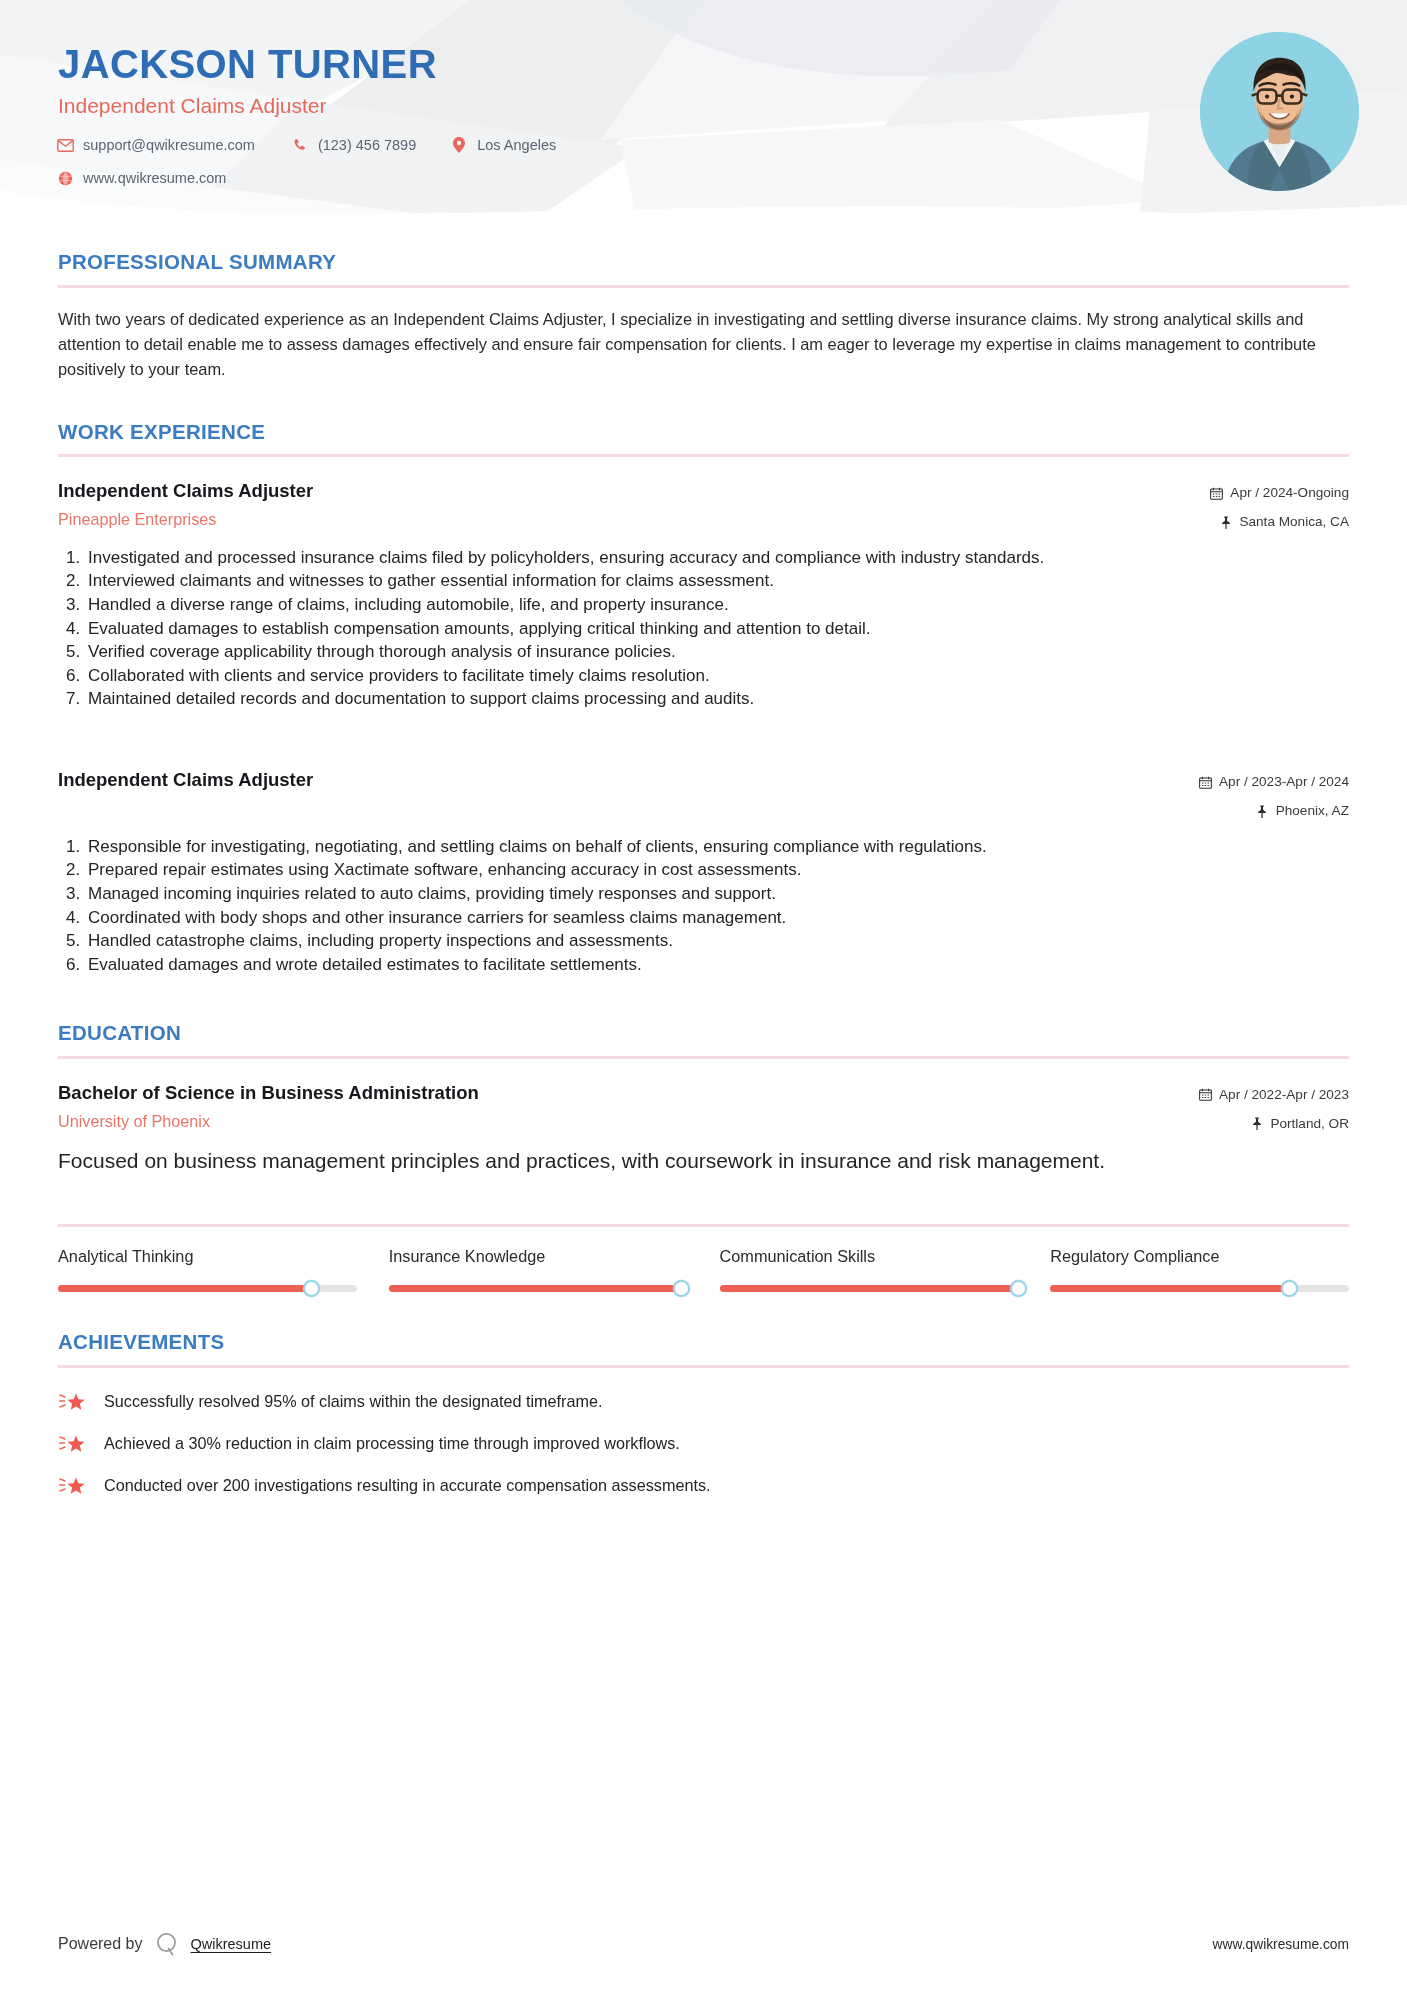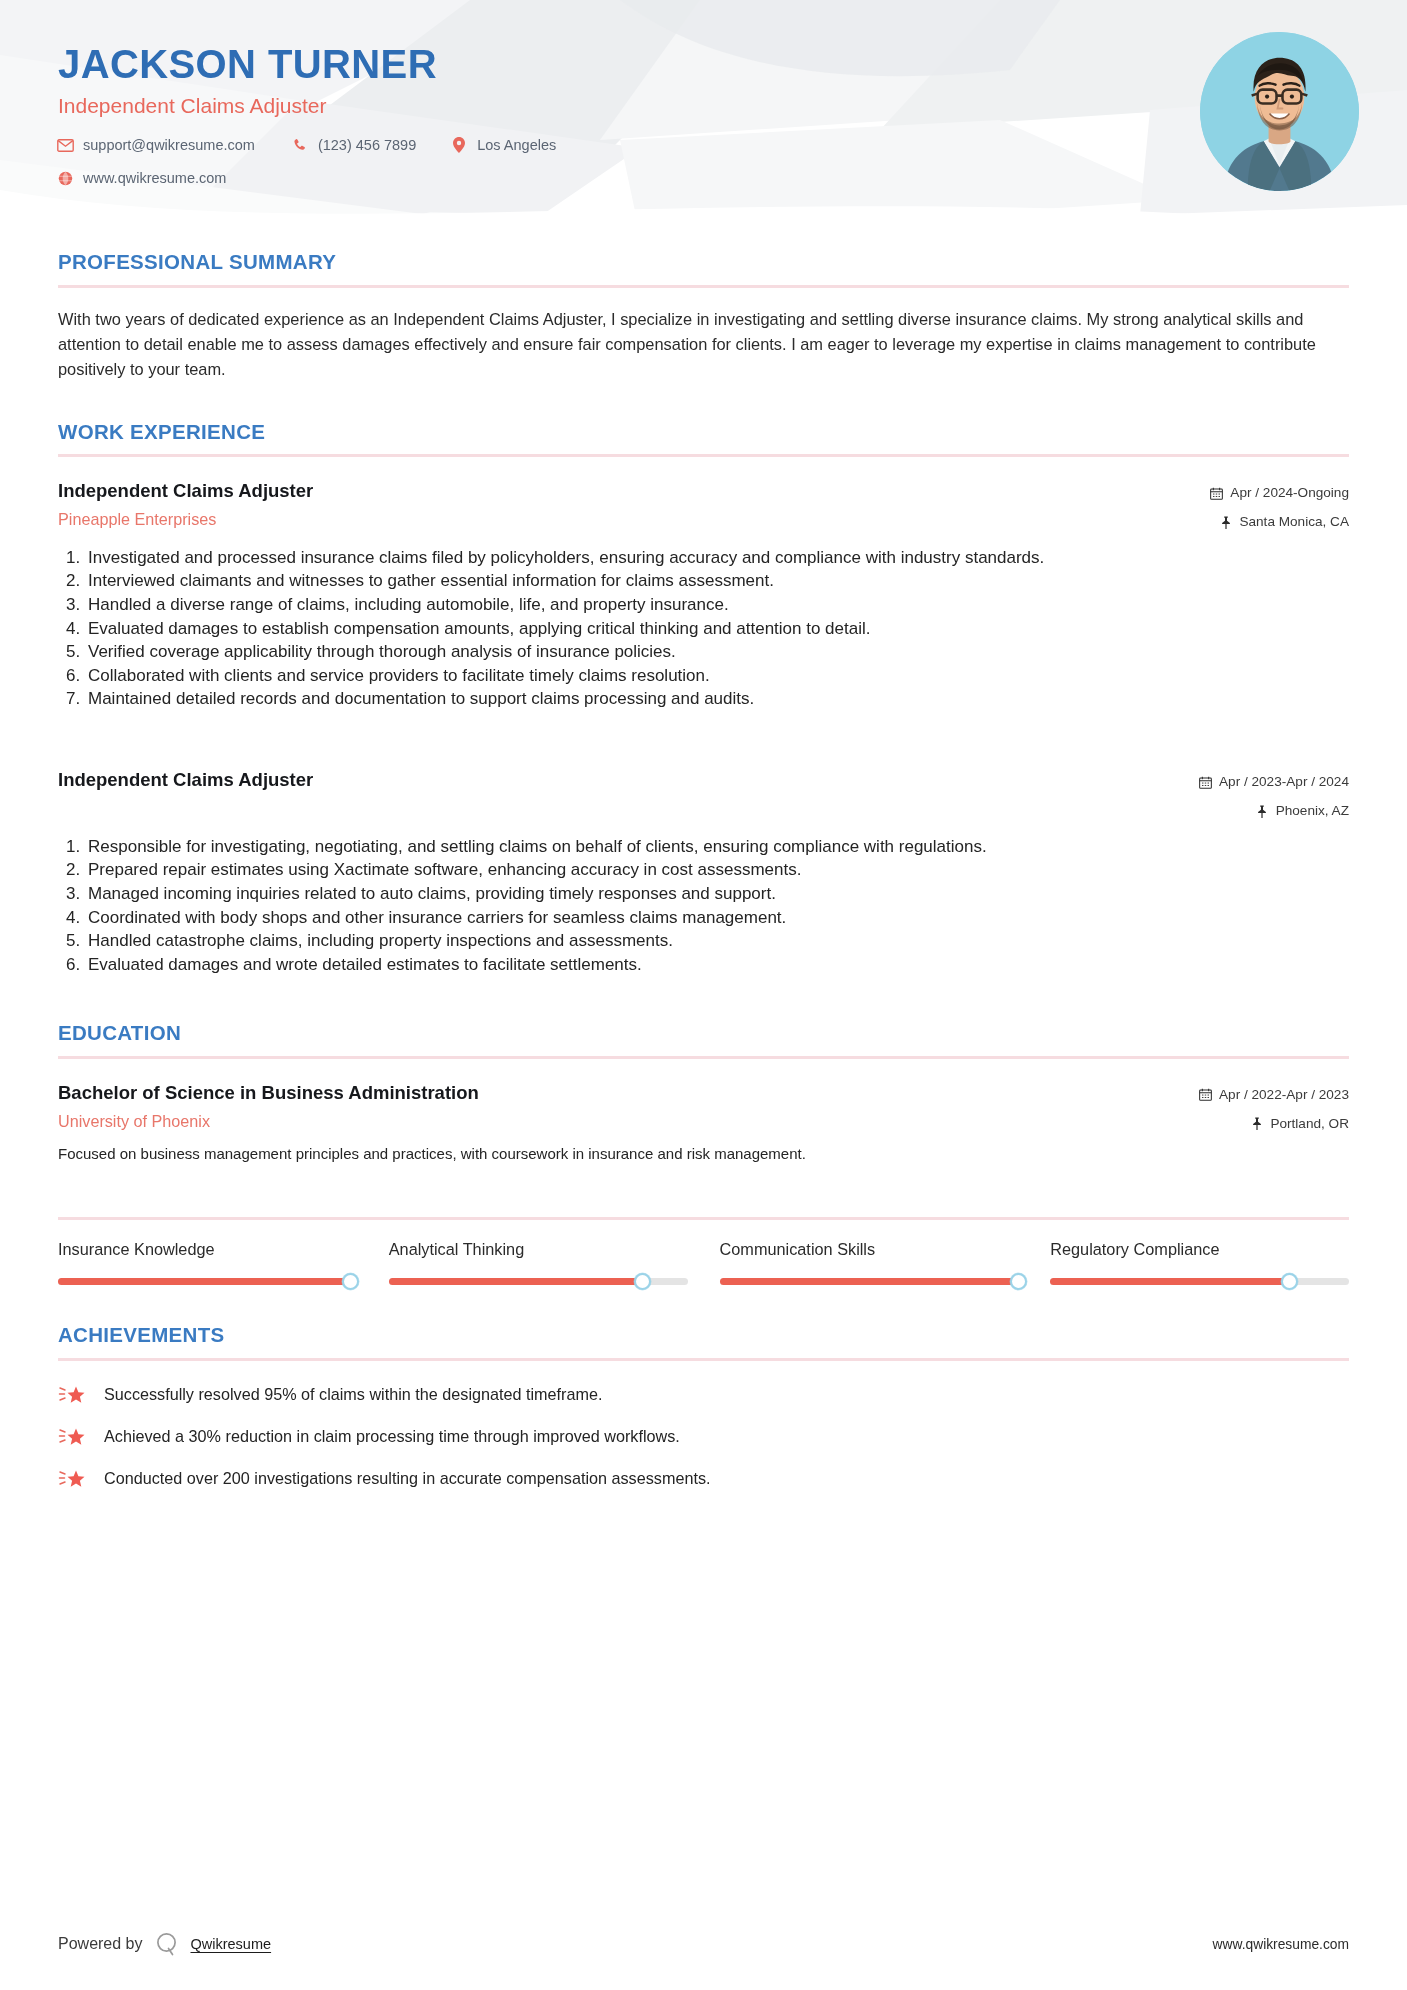--- a/index.html
+++ b/index.html
@@ -191,22 +191,22 @@
     content: counter(bl) ".";
     position: absolute;
     left: 8px;
     top: 0;
     width: 20px;
     text-align: left;
     color: #242424;
   }
 
   .edu-desc {
-    margin-top: 7px;
-    font-size: 15px;
+    margin-top: 14px;
+    font-size: 21px;
     line-height: 23px;
     color: #242424;
   }
 
   
   .skills-grid {
     display: flex;
     gap: 0;
     margin-top: 20px;
   }
@@ -566,31 +566,31 @@
       </div>
     </div>
 
     <div class="sp-40"></div>
 
     <div class="section">
       <div class="sec-rule"></div>
 
       <div class="skills-grid">
         <div class="skill">
+          <div class="skill-name">Analytical Thinking</div>
+          <div class="skill-bar">
+            <div class="skill-fill" style="width: 85%;"></div>
+            <div class="skill-knob" style="left: 85%;"></div>
+          </div>
+        </div>
+        <div class="skill">
           <div class="skill-name">Insurance Knowledge</div>
           <div class="skill-bar">
             <div class="skill-fill" style="width: 98%;"></div>
             <div class="skill-knob" style="left: 98%;"></div>
-          </div>
-        </div>
-        <div class="skill">
-          <div class="skill-name">Analytical Thinking</div>
-          <div class="skill-bar">
-            <div class="skill-fill" style="width: 85%;"></div>
-            <div class="skill-knob" style="left: 85%;"></div>
           </div>
         </div>
         <div class="skill">
           <div class="skill-name">Communication Skills</div>
           <div class="skill-bar">
             <div class="skill-fill" style="width: 100%;"></div>
             <div class="skill-knob" style="left: 100%;"></div>
           </div>
         </div>
         <div class="skill">

